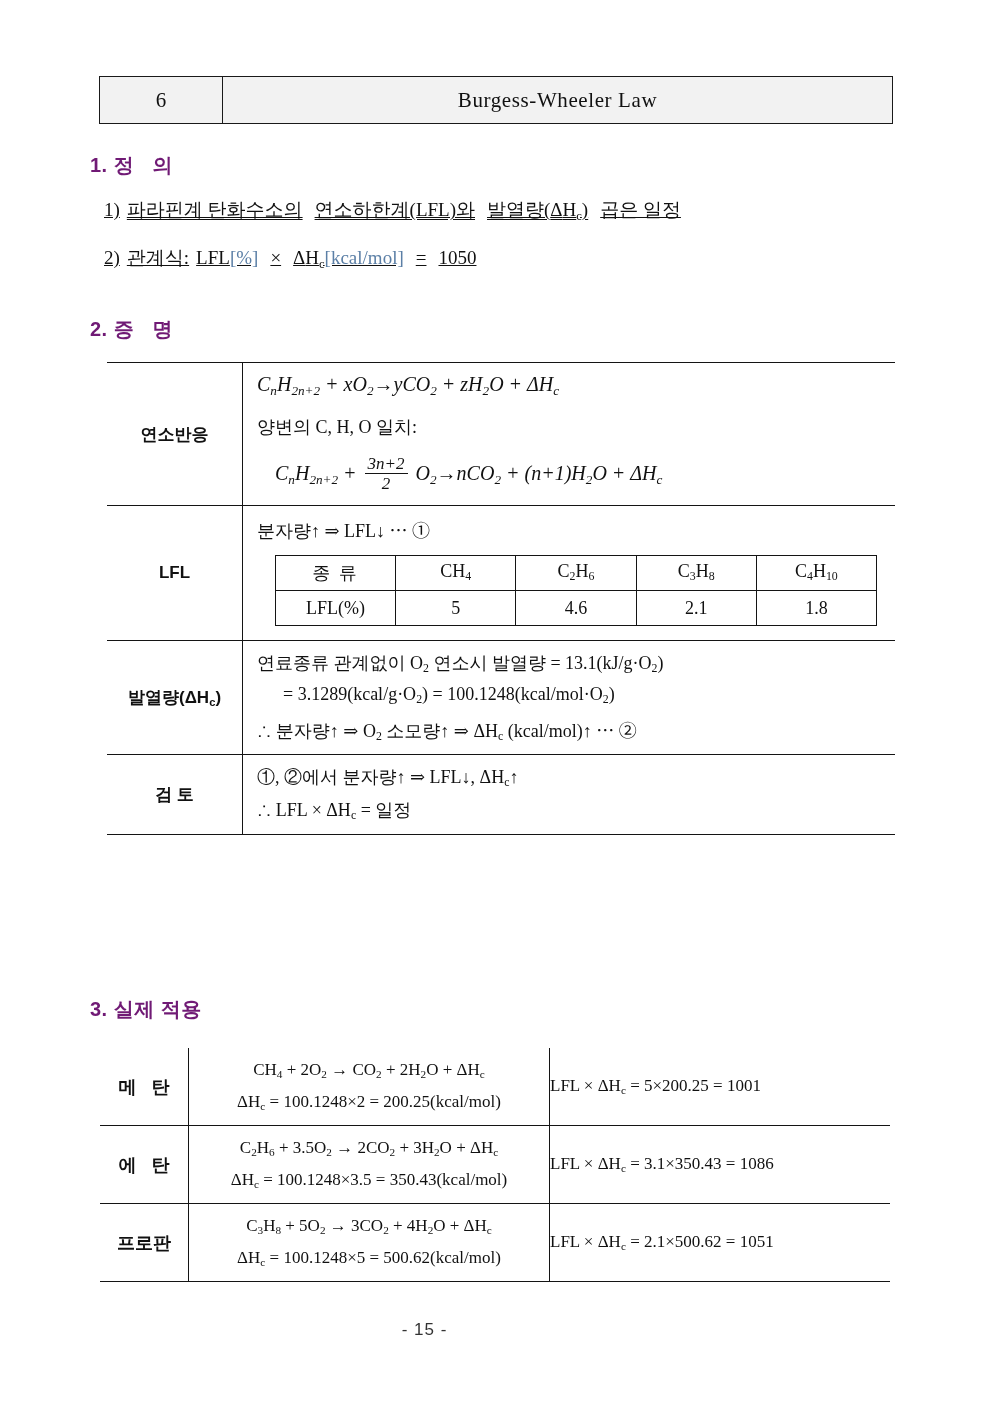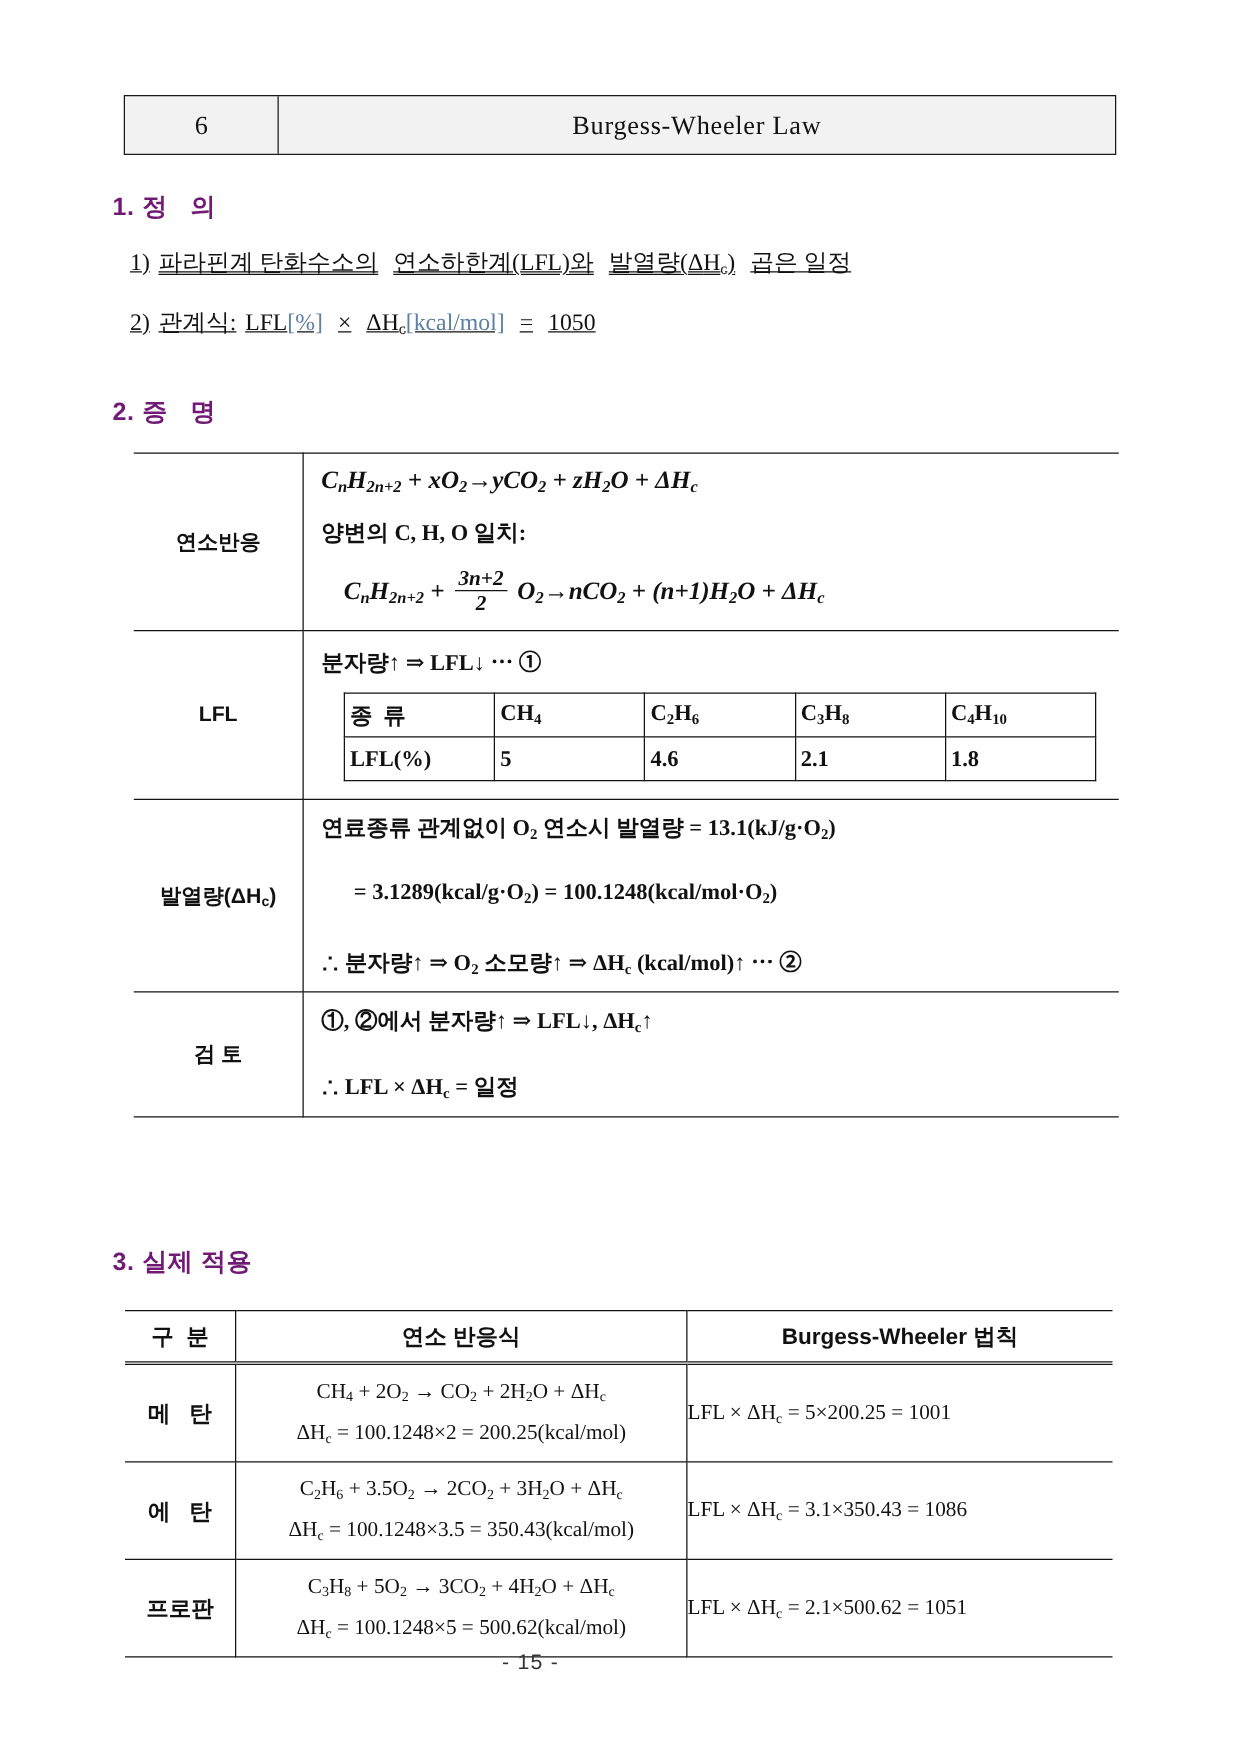--- a/index.html
+++ b/index.html
@@ -105,34 +105,33 @@
     text-align: center;
     border-right: 1.4px solid #141414;
     font-family: "Liberation Sans", "DejaVu Sans", sans-serif;
     font-weight: bold;
     font-size: 17px;
     white-space: nowrap;
   }
   .proof .body {
     padding: 10px 0 10px 14px;
     font-size: 18px;
-    font-weight: bold;
   }
   .eq-center {
     font-family: "Liberation Serif", "DejaVu Serif", serif;
     font-style: italic;
     font-size: 20px;
     white-space: nowrap;
   }
   .txt-line {
     font-size: 18px;
     white-space: nowrap;
     font-family: "Liberation Serif", "DejaVu Serif", serif;
   }
-  .mt10 { margin-top: 28px; }
+  .mt10 { margin-top: 8px; }
   .mt14 { margin-top: 16px; }
 
   
   .frac {
     display: inline-block;
     vertical-align: middle;
     text-align: center;
     font-style: italic;
     margin: 0 3px;
     position: relative;
@@ -154,21 +153,21 @@
 
   
   .lfl-tab {
     border-collapse: collapse;
     margin: 12px 0 4px 18px;
     table-layout: fixed;
     width: 602px;
   }
   .lfl-tab td {
     border: 1.3px solid #141414;
-    text-align: left;
+    text-align: center;
     height: 34px;
     font-size: 18px;
     font-family: "Liberation Serif", "DejaVu Serif", serif;
     padding: 0 4px;
   }
   .lfl-tab td.k {
     font-family: "Liberation Serif", "DejaVu Serif", serif;
     letter-spacing: 2px;
   }
 
@@ -327,25 +326,20 @@
           <div class="txt-line mt10"><span>∴   LFL  ×  ΔH</span><sub>c</sub><span> = 일정</span></div>
         </td>
       </tr>
     </tbody>
   </table>
 
   <div class="sec-head" id="sec3-head">3. 실제 적용</div>
 
   <table class="apply">
     <tbody>
-      <tr class="head">
-        <td class="c0">구  분</td>
-        <td class="c1">연소 반응식</td>
-        <td class="c2 hdr-serif">Burgess-Wheeler 법칙</td>
-      </tr>
 
       <tr class="body">
         <td class="c0">메   탄</td>
         <td class="c1">
           <div class="rxn"><span>CH</span><sub>4</sub><span> + 2O</span><sub>2</sub><span> → </span><span>CO</span><sub>2</sub><span> + 2H</span><sub>2</sub><span>O + </span><span>ΔH</span><sub>c</sub></div>
           <div class="rxn second"><span>ΔH</span><sub>c</sub><span> = 100.1248×2 = 200.25(kcal/mol)</span></div>
         </td>
         <td class="c2">
           <div class="bw"><span>LFL  ×  ΔH</span><sub>c</sub><span> = 5×200.25 = 1001</span></div>
         </td>

